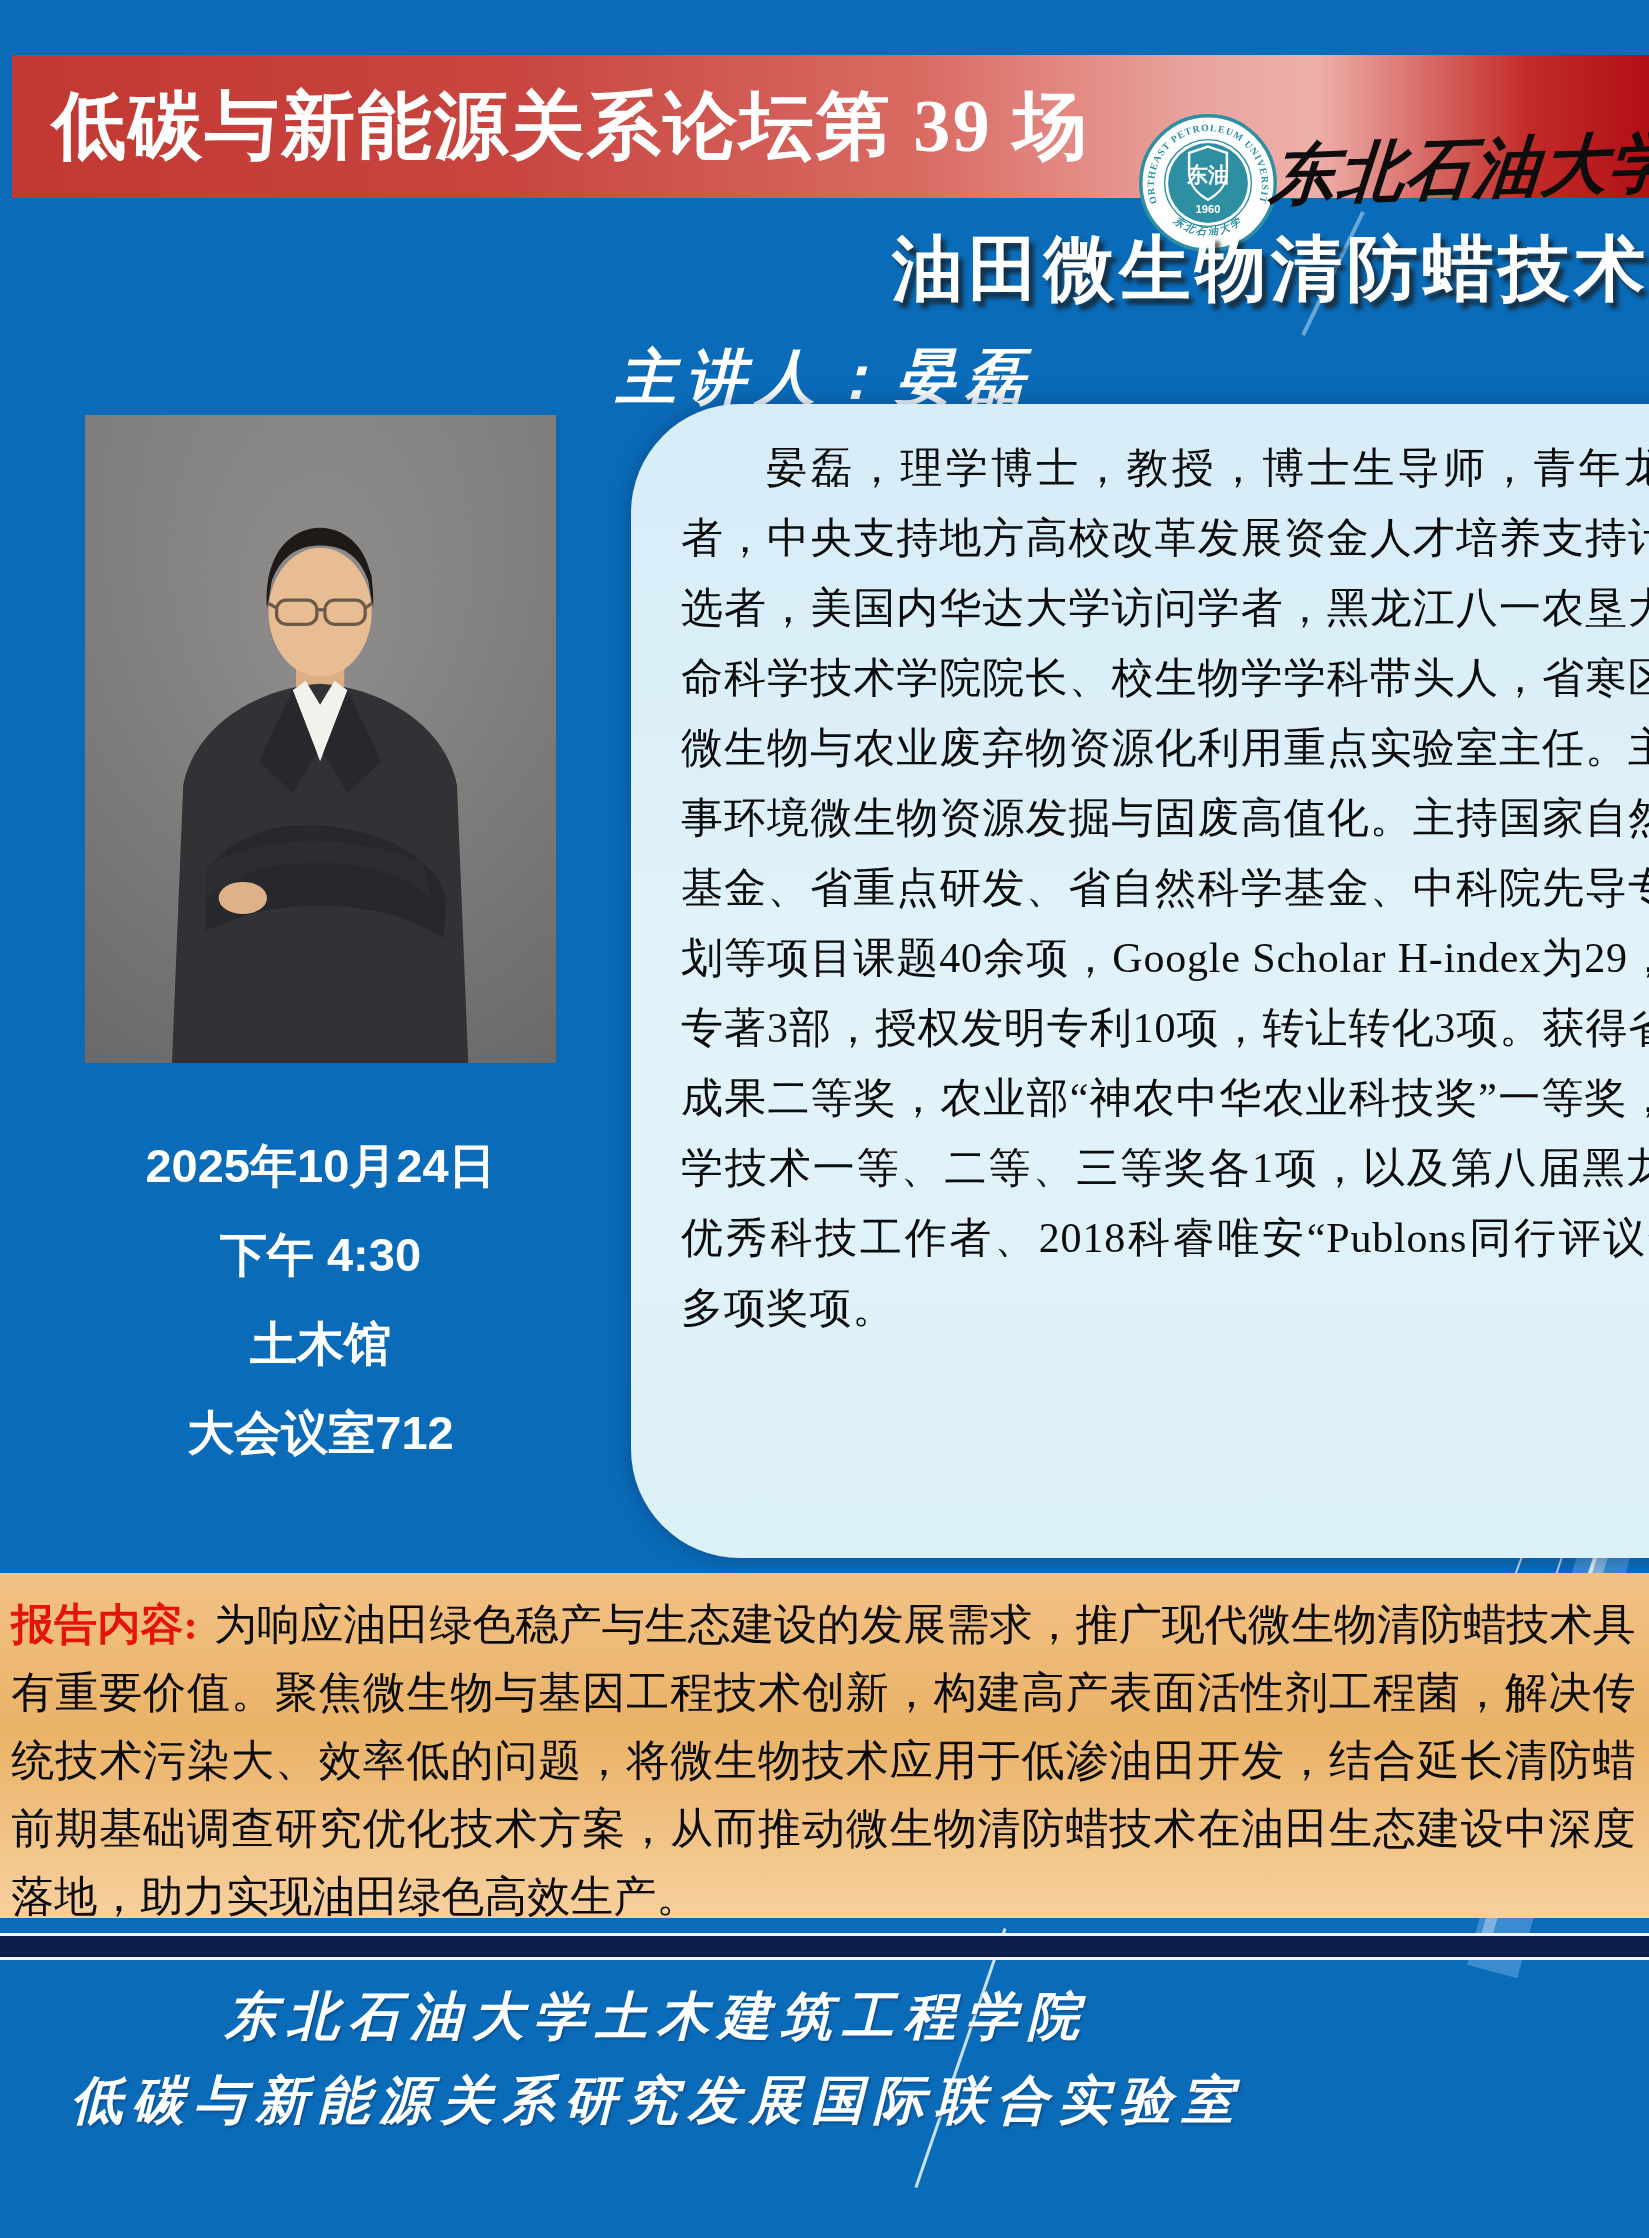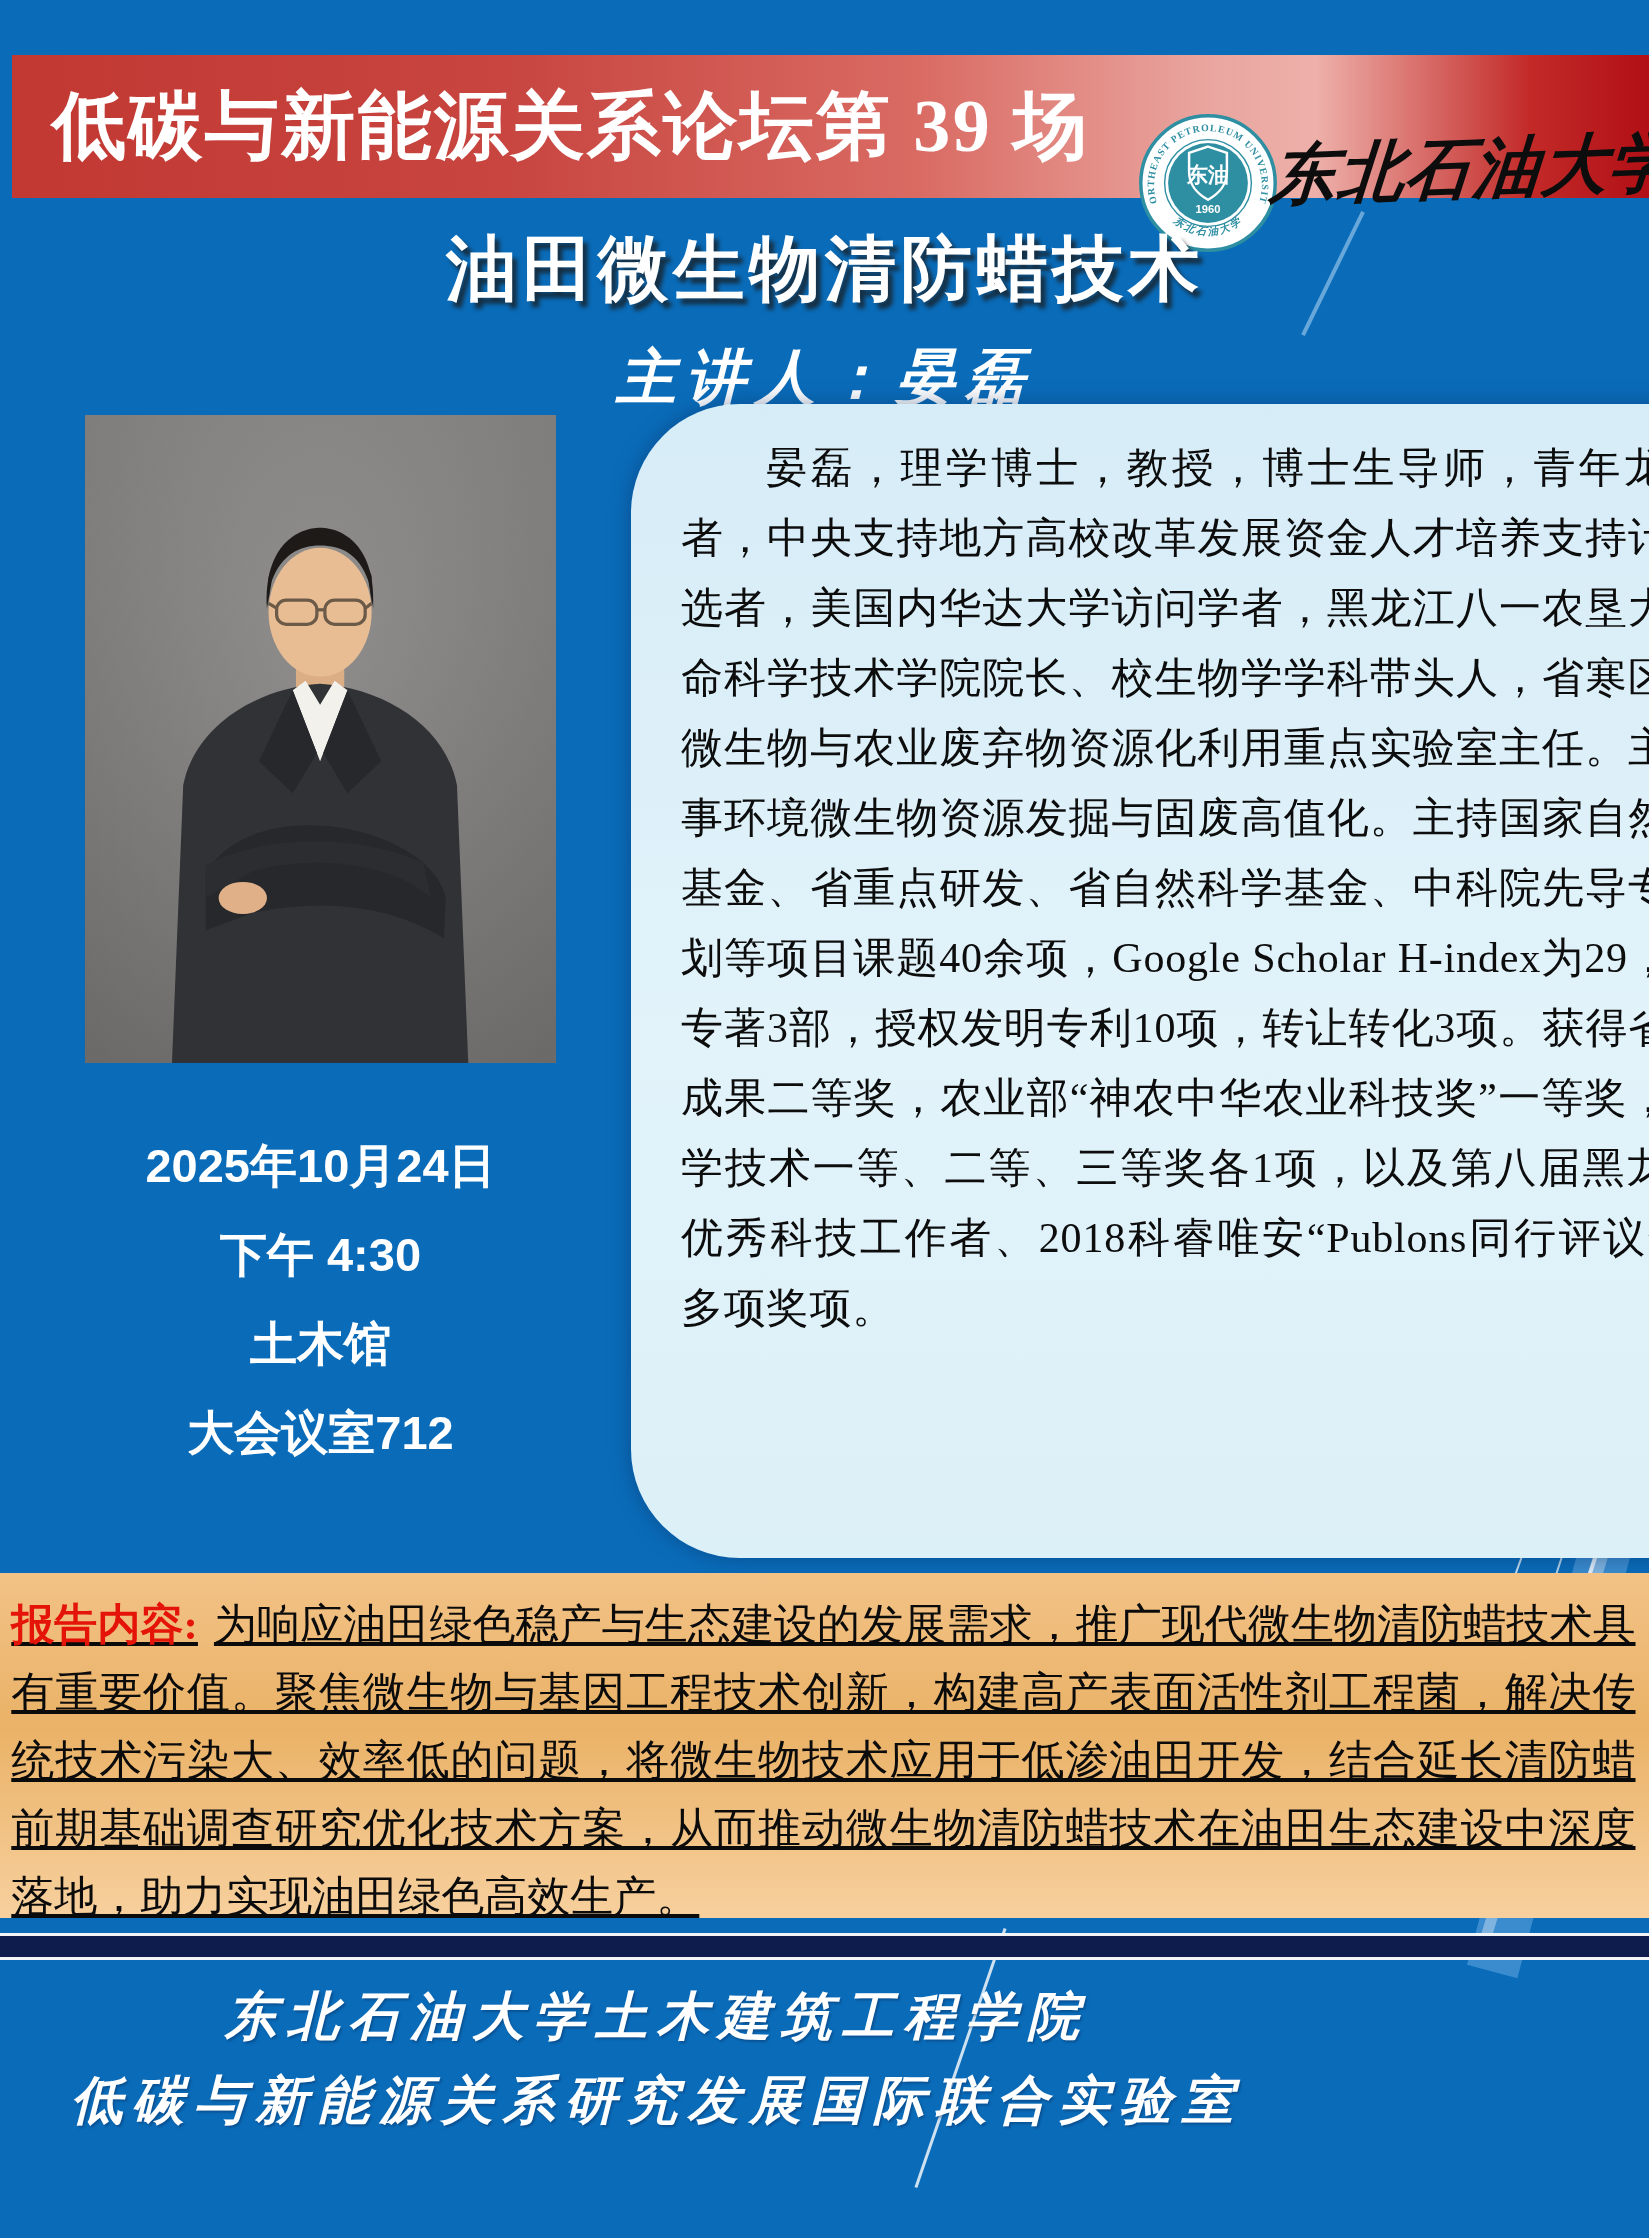--- a/index.html
+++ b/index.html
@@ -32,21 +32,21 @@
   .signature {
     position:absolute; left:1274px; top:53px; width:375px; height:121px;
     display:flex; align-items:center; justify-content:center;
     font-style:italic; font-weight:bold; font-size:66px; color:#0d0d0d;
     letter-spacing:1.6px; white-space:nowrap; transform:skewX(-6deg) rotate(-2deg);
     font-family:"Liberation Serif", serif;
   }
 
   
   .main-title {
-    position:absolute; left:0; top:222px; width:100%; text-align:center;
+    position:absolute; left:0; top:222px; width:100%; text-align:right;
     font-weight:bold; font-size:71px; color:#ffffff; letter-spacing:4.8px;
     text-shadow:4.8px 5.6px 4px rgba(25,25,25,.75);
   }
   .speaker {
     position:absolute; left:0; top:338px; width:100%; text-align:center;
     font-weight:bold; font-style:italic; font-size:60px; color:#ffffff; letter-spacing:9.7px;
   }
 
   
   .photo { position:absolute; left:85px; top:415px; width:471px; height:648px; }
@@ -69,21 +69,21 @@
     font-size:42px; line-height:70px; color:#0d0d0d;
     text-align:justify; text-indent:2em; letter-spacing:0.8px; margin:0;
   }
 
   
   .report {
     position:absolute; left:0; top:1573px; width:1650px; height:345px; box-sizing:border-box;
     background:linear-gradient(180deg,#f2c286 0%,#eab267 45%,#f7d09e 100%);
     padding:17.7px 14.5px 0 11.3px;
   }
-  .report-text { font-size:43px; line-height:68px; color:#0b0b0b; text-align:justify; margin:0;text-decoration:underline; }
+  .report-text { font-size:43px; line-height:68px; color:#0b0b0b; text-align:justify; margin:0; }
   .report-label { color:#e41408; font-weight:bold; margin-right:16px; }
 
   
   .sep-line { position:absolute; left:0; width:1650px; }
   .sep-w1 { top:1933px; height:3.2px; background:#f2f4f8; }
   .sep-navy { top:1936px; height:21px; background:#0d1c4c; }
   .sep-w2 { top:1957px; height:3.2px; background:#f2f4f8; }
 
   
   .footer { position:absolute; left:0; top:1975px; width:1314px; text-align:center; color:#ffffff; }

